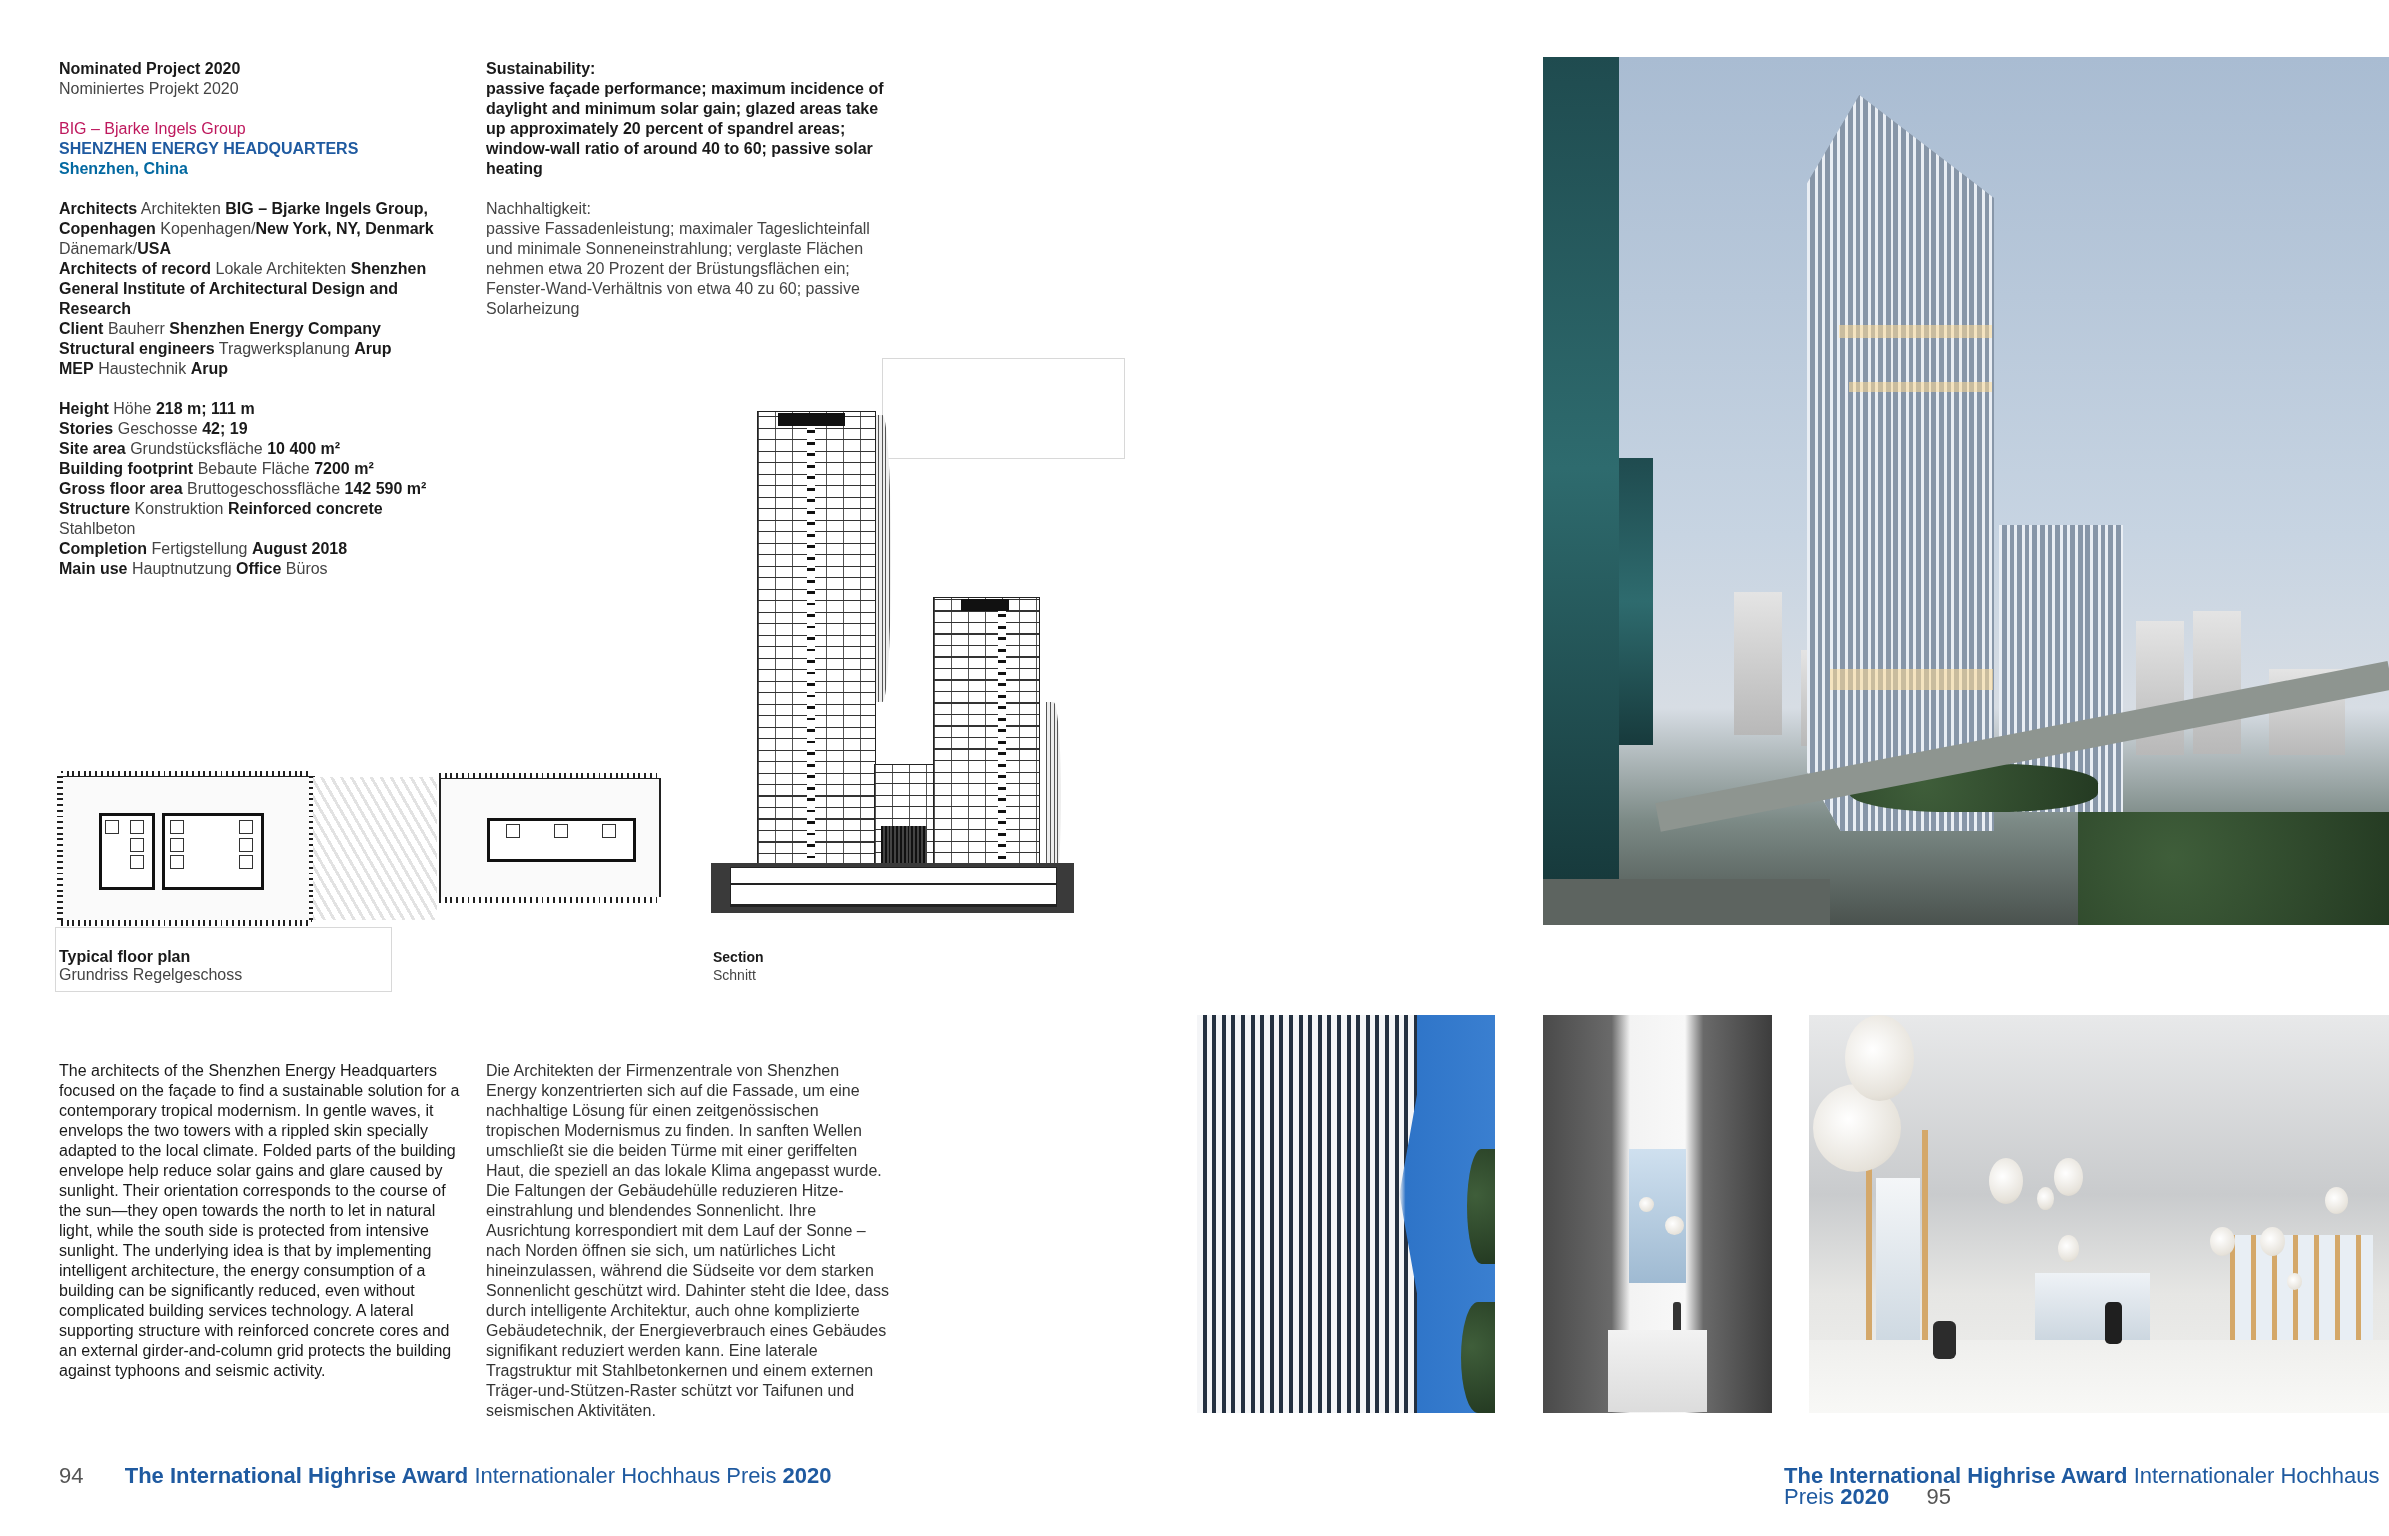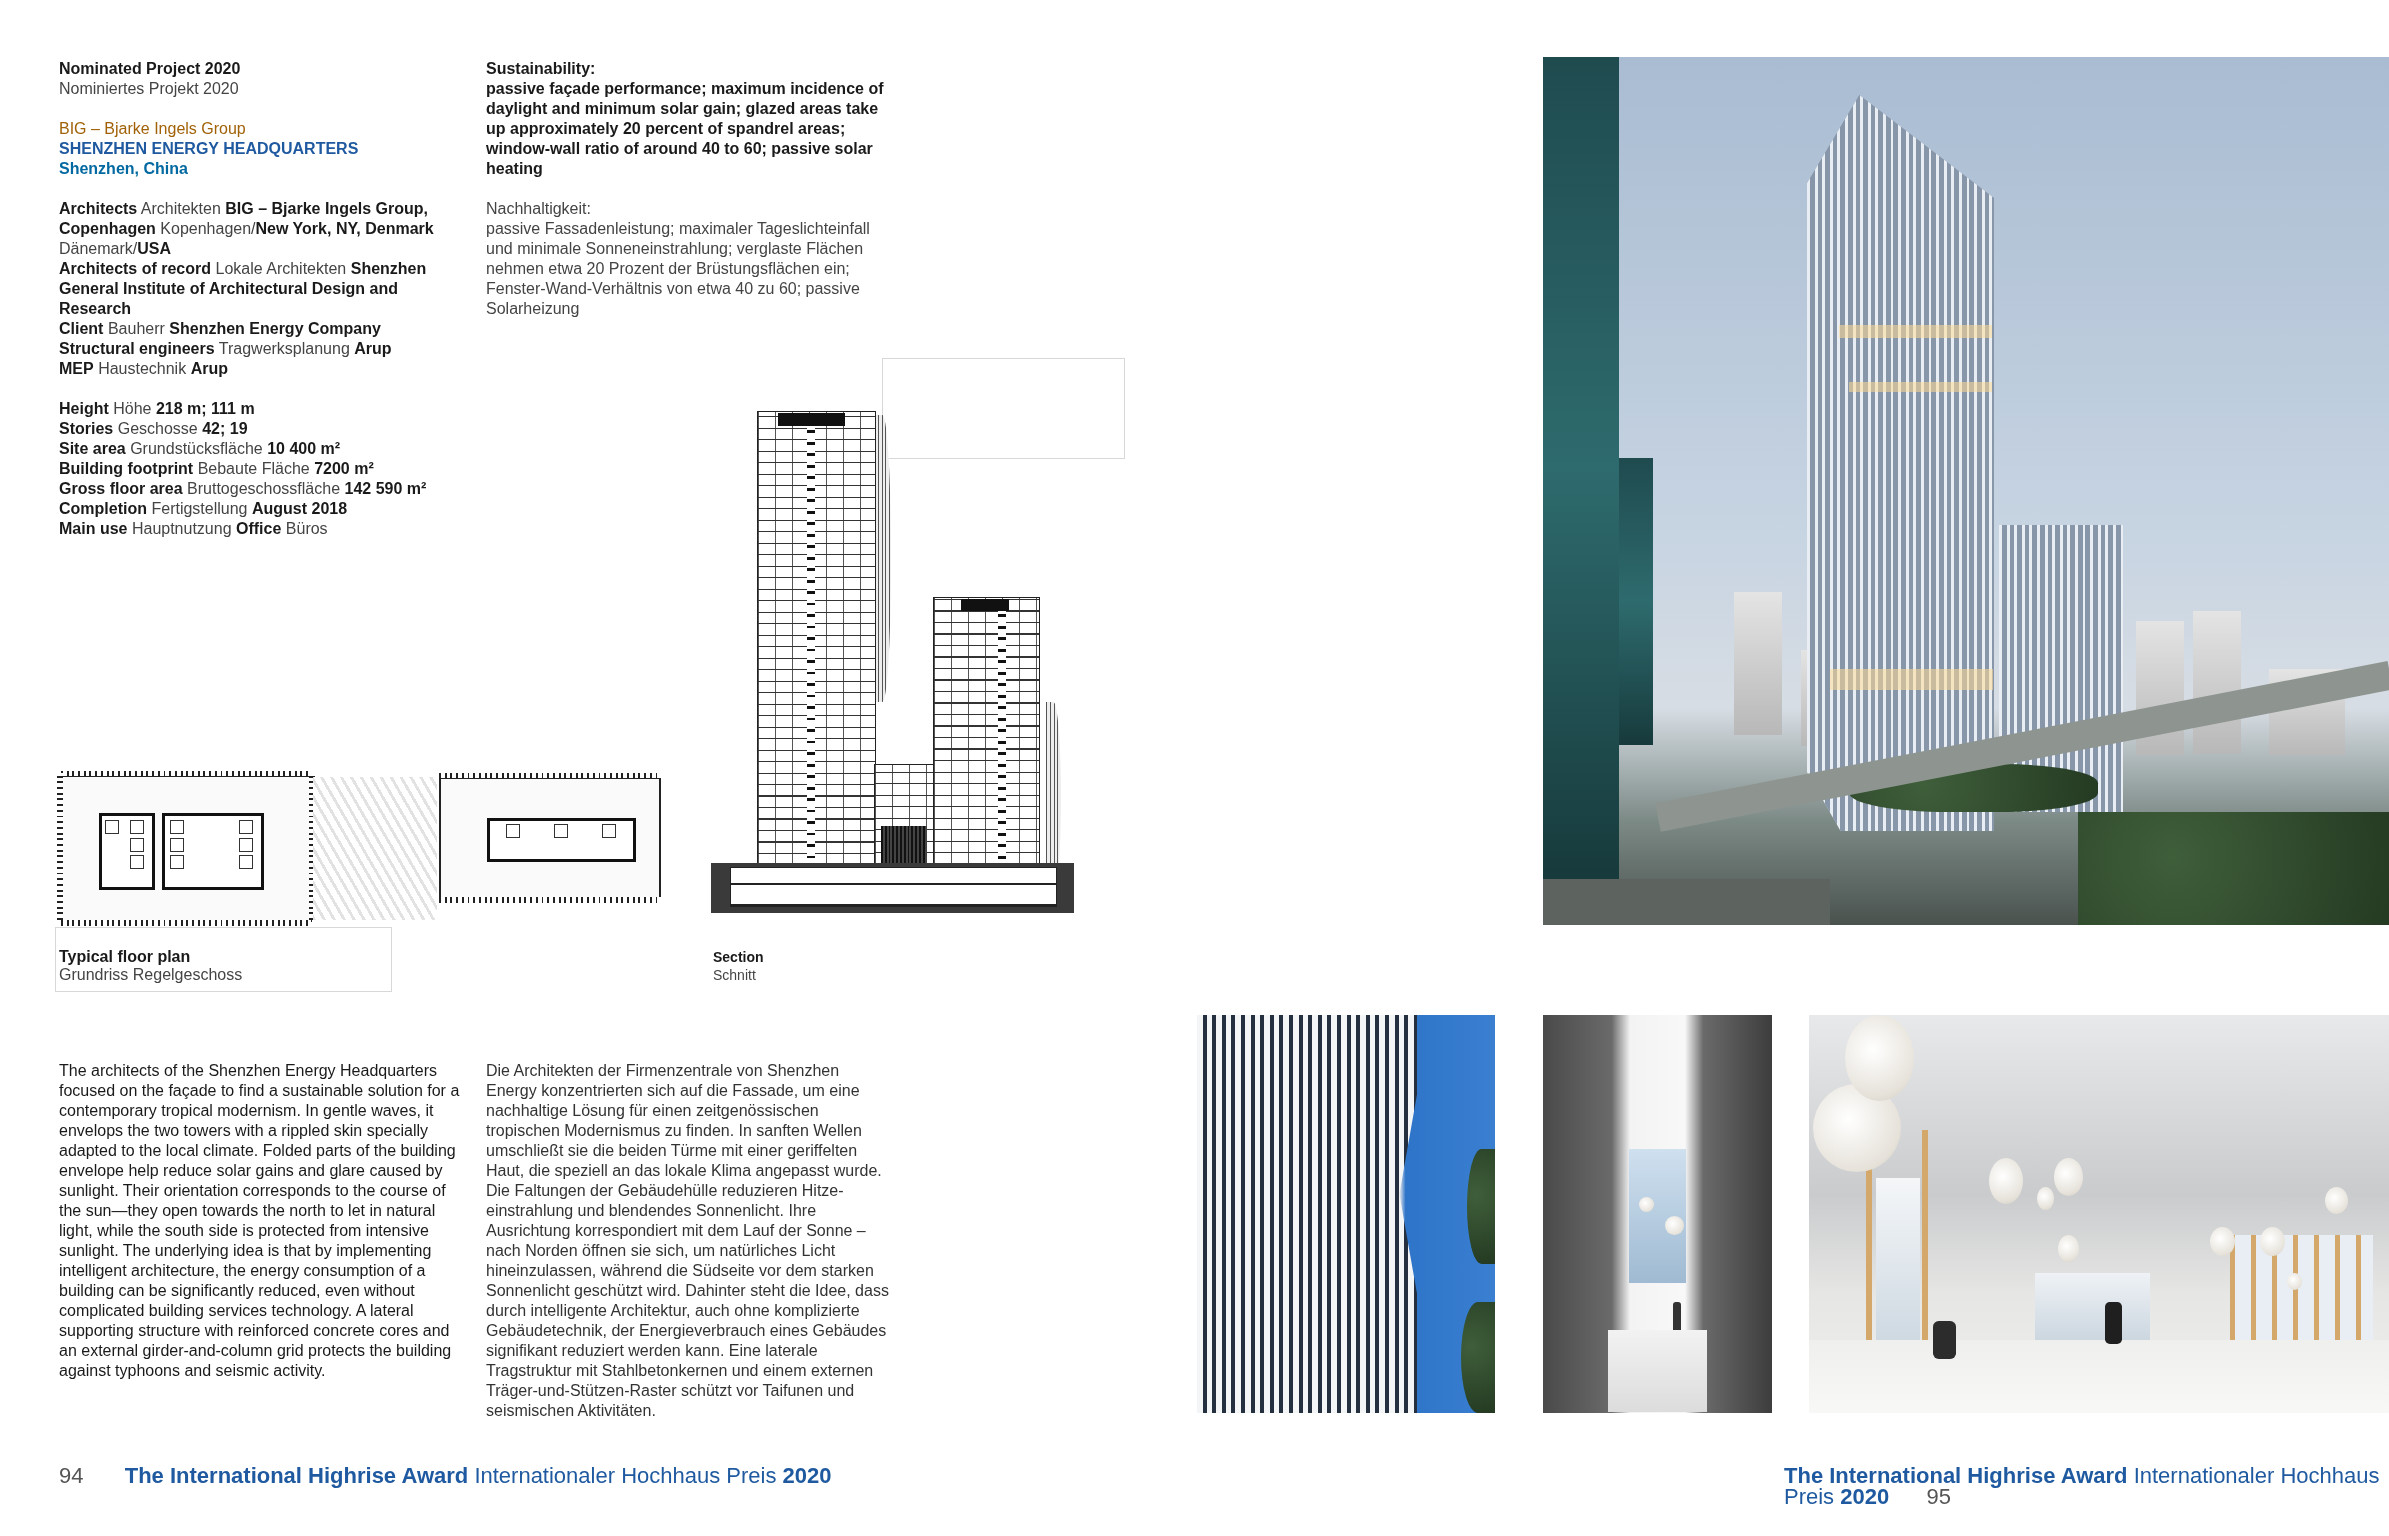--- a/index.html
+++ b/index.html
@@ -65,21 +65,21 @@
   .foot-b { color:#1f5aa0; font-weight:bold; }
   .foot-l { color:#1f5aa0; }
 </style>
 </head>
 <body>
 
 <div class="abs txt" style="left:59px; top:59px; width:392px;">
   <div class="b">Nominated Project 2020</div>
   <div class="l">Nominiertes Projekt 2020</div>
   <div class="gap"></div>
-  <div class="b" style="font-weight:normal;color:#a16207;">BIG – Bjarke Ingels Group</div>
+  <div class="b" style="font-weight:normal;color:#be185d;">BIG – Bjarke Ingels Group</div>
   <div class="blue">SHENZHEN ENERGY HEADQUARTERS</div>
   <div class="b" style="font-weight:bold;color:#0369a1;">Shenzhen, China</div>
   <div class="gap"></div>
 
   <div>
     <div>
       <span class="b">Architects</span>
       <span class="l">Architekten</span>
       <span class="b">BIG – Bjarke Ingels Group, Copenhagen</span>
       <span class="l">Kopenhagen/</span><span class="b">New York, NY, Denmark</span>
@@ -107,20 +107,21 @@
     </div>
   </div>
   <div class="gap"></div>
 
   <div>
     <div><span class="b">Height</span> <span class="l">Höhe</span> <span class="b">218 m; 111 m</span></div>
     <div><span class="b">Stories</span> <span class="l">Geschosse</span> <span class="b">42; 19</span></div>
     <div><span class="b">Site area</span> <span class="l">Grundstücksfläche</span> <span class="b">10 400 m²</span></div>
     <div><span class="b">Building footprint</span> <span class="l">Bebaute Fläche</span> <span class="b">7200 m²</span></div>
     <div><span class="b">Gross floor area</span> <span class="l">Bruttogeschossfläche</span> <span class="b">142 590 m²</span></div>
+    <div><span class="b">Structure</span> <span class="l">Konstruktion</span> <span class="b">Reinforced concrete</span> <span class="l">Stahlbeton</span></div>
     <div><span class="b">Completion</span> <span class="l">Fertigstellung</span> <span class="b">August 2018</span></div>
     <div><span class="b">Main use</span> <span class="l">Hauptnutzung</span> <span class="b">Office</span> <span class="l">Büros</span></div>
   </div>
 </div>
 
 <div class="abs txt" style="left:486px; top:59px; width:401px;">
   <div class="b">Sustainability:</div>
   <div class="b">passive façade performance; maximum incidence of daylight and minimum solar gain; glazed areas take up approximately 20 percent of spandrel areas; window-wall ratio of around 40 to 60; passive solar heating</div>
   <div class="gap"></div>
   <div class="l">Nachhaltigkeit:</div>

